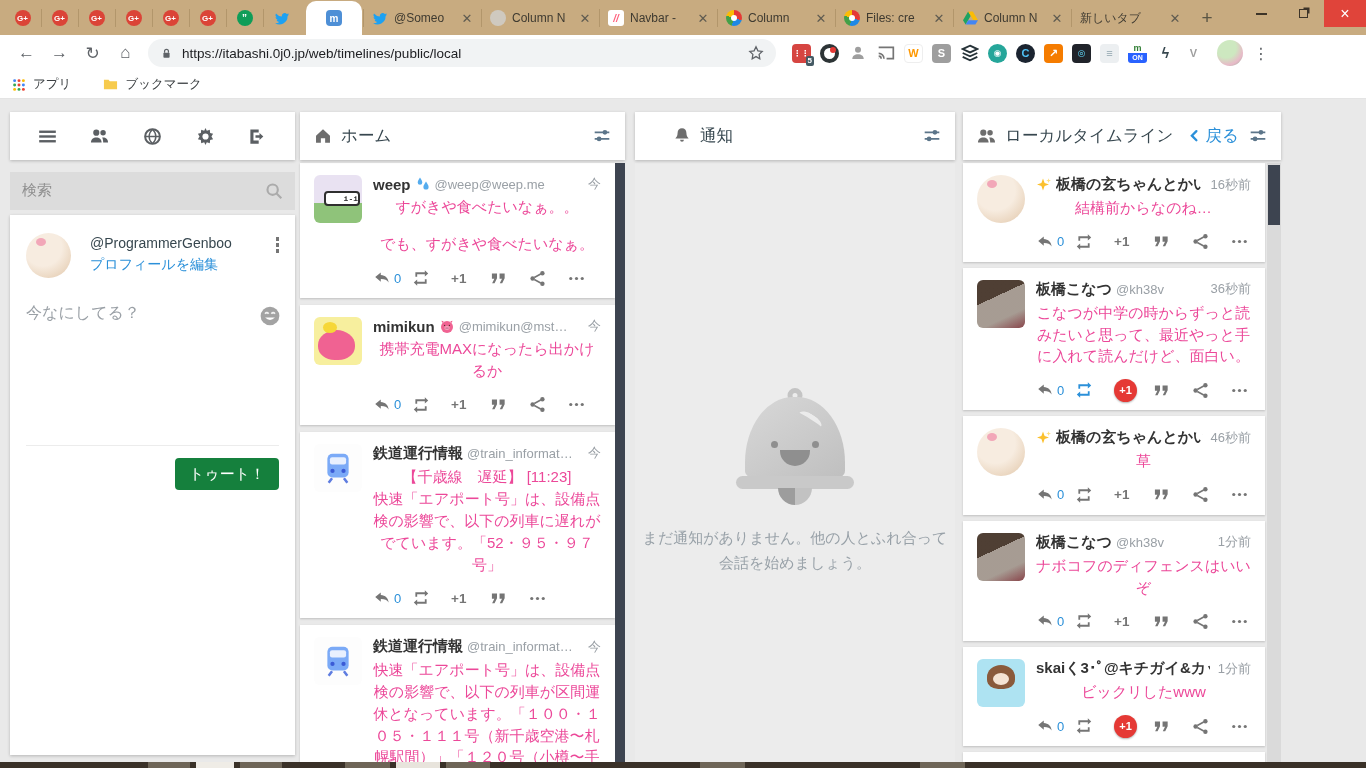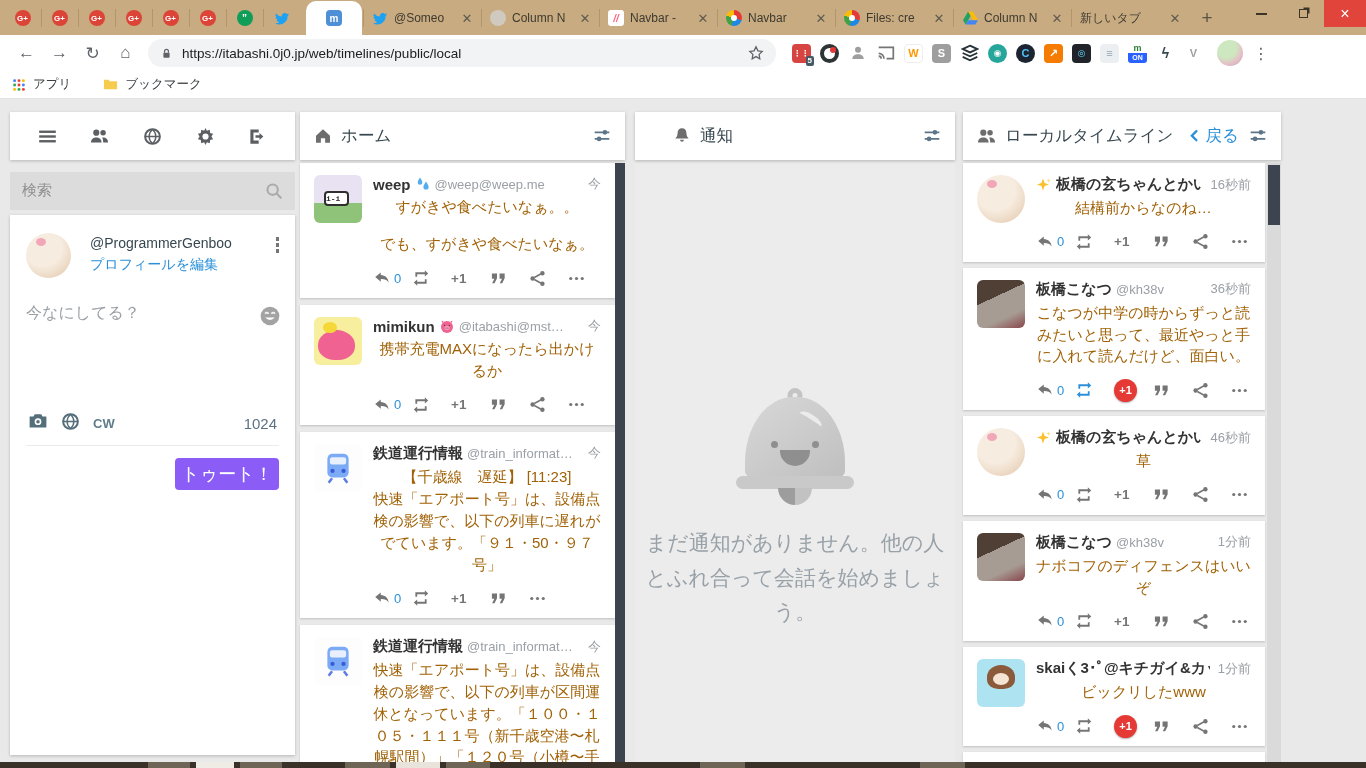--- a/index.html
+++ b/index.html
@@ -68,70 +68,70 @@
   .kebab { margin-left:auto; display:flex; flex-direction:column; gap:2.5px; padding:4px; }
   .kebab i { width:3.5px; height:3.5px; background:#757575; }
   .compose-row { position:absolute; left:16px; top:88px; right:14px; display:flex; }
   .compose-row textarea { flex:1; border:none; outline:none; resize:none; background:transparent; font-family:inherit; font-size:16px; height:90px; color:#444; }
   .compose-row textarea::placeholder { color:#9aa0a6; opacity:1; }
   .emoji-btn { color:#a3a3a3; display:flex; flex:none; margin-top:2px; }
   .compose-toolbar { position:absolute; left:18px; right:18px; top:196px; display:flex; align-items:center; gap:13px; color:#546e7a; }
   .cw-label { font-size:13px; font-weight:bold; color:#607d8b; }
   .char-count { margin-left:auto; font-size:15px; color:#5c7185; }
   .compose-divider { position:absolute; left:16px; right:16px; top:230px; border-top:1px solid #ececec; }
-  .toot-btn { position:absolute; right:16px; top:243px; width:104px; height:32px; background:#8b5cf6; border:none; border-radius:4px; color:#fff; font-size:18px; font-family:inherit; }
+  .toot-btn { position:absolute; right:16px; top:243px; width:104px; height:32px; background:#15803d; border:none; border-radius:4px; color:#fff; font-size:15px; font-family:inherit; }
 
   
   .home-header { left:300px; top:13px; width:325px; }
   .notif-header { left:635px; top:13px; width:320px;padding-left:38px; }
   .local-header { left:963px; top:13px; width:318px; }
   .back-link { display:flex; align-items:center; gap:3px; color:#2b90d9; font-size:16.5px; margin-left:6px; }
   .col-scroll { position:absolute; top:64px; display:flex; flex-direction:column; gap:7px; }
   .home-scroll { left:300px; width:315px; }
   .local-scroll { left:963px; width:302px; gap:6px; }
   .home-scrollbar { position:absolute; left:615px; top:64px; bottom:0; width:10px; background:#3d4450; }
   .local-sbtrack { position:absolute; left:1267px; top:64px; bottom:0; width:14px; background:#dadada; }
   .local-sbthumb { margin:2px 1px 0; height:60px; background:#3d4450; }
   .notif-body { position:absolute; left:635px; top:64px; width:320px; bottom:0; background:#ececec; }
-  .notif-empty-text { width:310px; margin:16px auto 0; text-align:center; font-size:21px; line-height:1.65; color:#98a1a8; }
+  .notif-empty-text { width:310px; margin:16px auto 0; text-align:center; font-size:15px; line-height:1.65; color:#98a1a8; }
 
   
   .mascot { position:relative; width:124px; height:122px; margin:225px auto 0; }
   .mascot .ring { position:absolute; top:0; left:50%; transform:translateX(-50%); width:15px; height:15px; border:5px solid #c4c4c4; border-radius:50%; }
   .mascot .dome { position:absolute; top:9px; left:50%; transform:translateX(-50%); width:100px; height:82px; background:linear-gradient(145deg,#d8d8d8,#bfbfbf); border-radius:48% 48% 12% 12% / 80% 80% 10% 10%; }
   .mascot .shine { position:absolute; top:17px; right:22px; width:26px; height:12px; border-top:5px solid rgba(255,255,255,.6); border-radius:50%; transform:rotate(32deg); }
   .mascot .eye { position:absolute; top:53px; width:7px; height:7px; border-radius:50%; background:#8f8f8f; }
   .mascot .eye.l { left:38px; } .mascot .eye.r { right:38px; }
   .mascot .smile { position:absolute; top:62px; left:50%; transform:translateX(-50%); width:30px; height:16px; background:#8f8f8f; border-radius:0 0 30px 30px; }
   .mascot .base { position:absolute; top:88px; left:50%; transform:translateX(-50%); width:118px; height:13px; background:#c9c9c9; border-radius:7px; }
   .mascot .clapper { position:absolute; top:100px; left:50%; transform:translateX(-50%); width:34px; height:17px; background:linear-gradient(90deg,#9d9d9d 50%,#c2c2c2 50%); border-radius:0 0 34px 34px; }
 
   
   .toot { background:#fff; box-shadow:0 1px 2px rgba(0,0,0,.18); padding:12px 14px 6px; display:flex; gap:11px; }
   .avatar { width:48px; height:48px; border-radius:6px; flex:none; position:relative; overflow:hidden; }
   .av-gen { border-radius:50%; background:radial-gradient(circle at 38% 32%, #f7ece0 0 45%, #ecd9c4 72%, #ddc2a4); }
   .av-gen:before { content:""; position:absolute; top:5px; left:10px; width:10px; height:8px; background:#f2a7b8; border-radius:50%; }
   .av-weep { background:linear-gradient(#e9e2f2 0 58%, #8fc37a 58% 100%); }
-  .weep-face { position:absolute; top:16px; left:10px; width:25px; height:15px; background:#fff; border:2px solid #2f2f2f; border-radius:4px; font:bold 8px/11px "Liberation Mono","DejaVu Sans Mono",monospace; color:#2f2f2f; text-align:left; }
+  .weep-face { position:absolute; top:16px; left:10px; width:36px; height:15px; background:#fff; border:2px solid #2f2f2f; border-radius:4px; font:bold 8px/11px "Liberation Mono","DejaVu Sans Mono",monospace; color:#2f2f2f; text-align:right; }
   .av-pig { background:#f7ef9e; }
   .av-pig:before { content:""; position:absolute; left:4px; top:13px; width:37px; height:30px; background:#f06292; border-radius:50% 50% 45% 45%; }
   .av-pig:after { content:""; position:absolute; left:9px; top:5px; width:14px; height:11px; background:#f6d738; border-radius:50%; }
   .av-konatsu { background:linear-gradient(155deg,#50403576 0 0), linear-gradient(155deg,#4e3e33 0 36%, #f1ebe4 36% 72%, #b9485c 100%); }
   .av-skai { background:#aee3f2; }
   .av-skai:before { content:""; position:absolute; left:10px; top:6px; width:28px; height:24px; background:#8a5a3b; border-radius:50% 50% 40% 40%; }
   .av-skai:after { content:""; position:absolute; left:16px; top:14px; width:16px; height:12px; background:#f5e3d3; border-radius:50%; }
   .av-train { background:#fdfdfd; display:flex; align-items:center; justify-content:center; }
   .t-main { flex:1; min-width:0;text-align:center; }
   .t-head { display:flex; align-items:center; gap:4px; min-width:0; }
   .t-name { font-weight:bold; font-size:15px; color:#333; white-space:nowrap; overflow:hidden; flex:0 1 auto; min-width:0; }
   .t-handle { font-size:13px; color:#9aa0a6; white-space:nowrap; overflow:hidden; flex:0 1 auto; }
   .t-time { margin-left:auto; font-size:13px; color:#9aa0a6; white-space:nowrap; flex:none; padding-left:4px; }
   .t-emoji { display:flex; flex:none; }
   .t-body { margin-top:3px; }
-  .t-body p { font-size:15px; line-height:1.45; color:#a16207; margin:1px 0; word-break:break-all; }
+  .t-body p { font-size:15px; line-height:1.45; color:#ec4899; margin:1px 0; word-break:break-all; }
   .t-body p.blank { height:0.9em; }
   .t-actions { display:flex; align-items:center; margin-top:9px; height:28px; }
   .act { width:39px; display:flex; align-items:center; gap:3px; color:#757575; flex:none; }
   .act .count { font-size:13px; color:#2b90d9; }
   .act.boosted { color:#2b90d9; }
   .plus-text { font-size:13.5px; font-weight:bold; color:#757575; }
   .plus-badge { width:23px; height:23px; border-radius:50%; background:#e53935; color:#fff; font-size:11px; font-weight:bold; display:flex; align-items:center; justify-content:center; box-shadow:0 1px 2px rgba(0,0,0,.3); }
 
   .drawer-avatar { width:45px; height:45px; border-radius:50%; flex:none; position:relative; overflow:hidden; }
 
@@ -192,21 +192,21 @@
         </div>
         <div class="tab">
           <span class="fv" style="background:#fff;color:#ff5d7a;font-style:italic;font-size:10px">//</span>
           <span class="tab-label">Navbar -</span>
           <span class="tclose">✕</span>
         </div>
         <div class="tab">
           <span class="fv devc">
             <i></i>
           </span>
-          <span class="tab-label">Navbar</span>
+          <span class="tab-label">Column</span>
           <span class="tclose">✕</span>
         </div>
         <div class="tab">
           <span class="fv devc">
             <i></i>
           </span>
           <span class="tab-label">Files: cre</span>
           <span class="tclose">✕</span>
         </div>
         <div class="tab">
@@ -411,33 +411,20 @@
       <div class="compose-row">
         <textarea placeholder="今なにしてる？" style=""></textarea>
         <span class="emoji-btn">
             <svg width="22" height="22" viewBox="0 0 16 16" fill="currentColor">
               <circle cx="8" cy="8" r="6.8"></circle>
               <path d="M4.4 6.4q1.3-1.7 2.6 0M9 6.4q1.3-1.7 2.6 0" stroke="#f2f2f2" fill="none" stroke-width="1.2"></path>
               <path d="M4.4 9.1q3.6 3.6 7.2 0z" fill="#fff"></path>
             </svg>
           </span>
       </div>
-      <div class="compose-toolbar">
-        <span class="icon-20"><svg width="20" height="20" viewBox="0 0 16 16" fill="currentColor">
-              <path d="M1.3 4.3h3.1l1-1.8h5.2l1 1.8h3.1v8.9H1.3z"></path>
-              <circle cx="8" cy="8.5" r="2.7" fill="#fff"></circle>
-              <circle cx="8" cy="8.5" r="1.4"></circle>
-            </svg></span>
-        <span class="icon-20"><svg width="19" height="19" viewBox="0 0 16 16" fill="currentColor">
-              <circle cx="8" cy="8" r="6.2" fill="none" stroke="currentColor" stroke-width="1.7"></circle>
-              <path d="M2 8h12M8 1.9c-3.8 3.8-3.8 8.4 0 12.2M8 1.9c3.8 3.8 3.8 8.4 0 12.2" fill="none" stroke="currentColor" stroke-width="1.2"></path>
-            </svg></span>
-        <span class="cw-label">CW</span>
-        <span class="char-count">1024</span>
-      </div>
       <div class="compose-divider"></div>
       <button class="toot-btn">トゥート！</button>
     </div>
 
     <div class="col-header card home-header">
       <span class="hicon">
           <svg width="18" height="18" viewBox="0 0 16 16" fill="currentColor">
             <path d="M8 2.1 14.2 7.7V14H9.9v-3.9H6.1V14H1.8V7.7z"></path>
           </svg>
         </span>
@@ -529,21 +516,21 @@
                 <svg width="16" height="16" viewBox="0 0 16 16" fill="currentColor">
                   <path d="M3.3 5 2.5 2.8l2.3.5zM12.7 5l.8-2.2-2.3.5z" fill="#f06292"></path>
                   <circle cx="8" cy="9" r="6" fill="#f06292"></circle>
                   <ellipse cx="8" cy="10" rx="2.7" ry="1.9" fill="#f4a7bd"></ellipse>
                   <circle cx="7.1" cy="10" r=".55" fill="#880e4f"></circle>
                   <circle cx="8.9" cy="10" r=".55" fill="#880e4f"></circle>
                   <circle cx="5.6" cy="7.4" r=".65" fill="#4e342e"></circle>
                   <circle cx="10.4" cy="7.4" r=".65" fill="#4e342e"></circle>
                 </svg>
               </span>
-              <span class="t-handle">@itabashi@mst…</span>
+              <span class="t-handle">@mimikun@mst…</span>
               <span class="t-time">今</span>
             </div>
             <div class="t-body">
               <p>携帯充電MAXになったら出かけるか</p>
             </div>
             <div class="t-actions">
               <span class="act">
                 <span style="display:flex">
                   <svg width="18" height="18" viewBox="0 0 16 16" fill="currentColor">
                     <path d="M6.9 3 2 7.2l4.9 4.2V9c3.3-.1 5.4.8 7 3-.4-4-2.8-6.4-7-6.7z"></path>
@@ -601,21 +588,21 @@
             </svg>
           </div>
           <div class="t-main">
             <div class="t-head">
               <span class="t-name">鉄道運行情報</span>
               <span class="t-handle">@train_informat…</span>
               <span class="t-time">今</span>
             </div>
             <div class="t-body">
               <p>【千歳線　遅延】 [11:23]</p>
-              <p>快速「エアポート号」は、設備点検の影響で、以下の列車に遅れがでています。「９１・50・９７号」</p>
+              <p>快速「エアポート号」は、設備点検の影響で、以下の列車に遅れがでています。「52・９５・９７号」</p>
             </div>
             <div class="t-actions">
               <span class="act">
                 <span style="display:flex">
                   <svg width="18" height="18" viewBox="0 0 16 16" fill="currentColor">
                     <path d="M6.9 3 2 7.2l4.9 4.2V9c3.3-.1 5.4.8 7 3-.4-4-2.8-6.4-7-6.7z"></path>
                   </svg>
                 </span>
                 <span class="count">0</span>
               </span>

